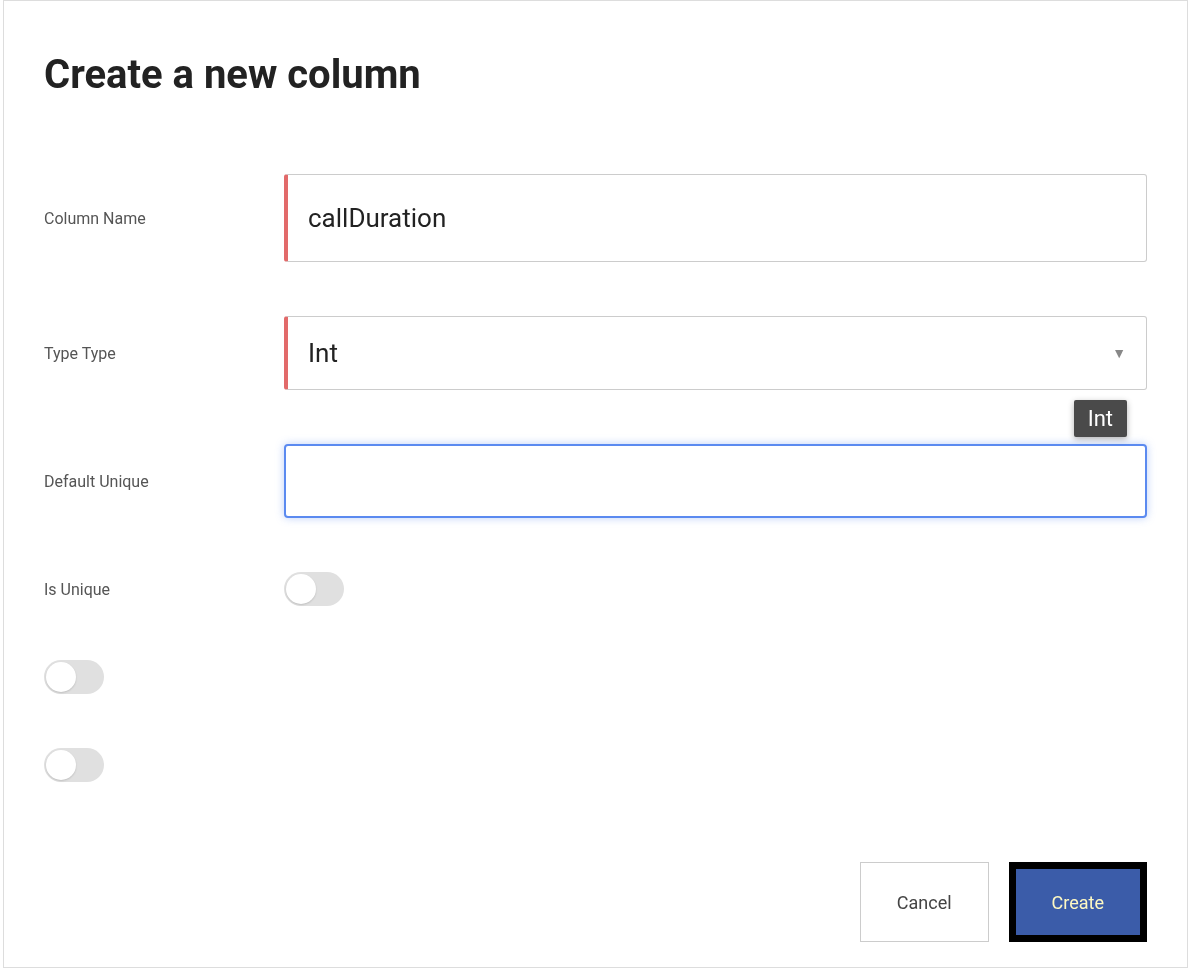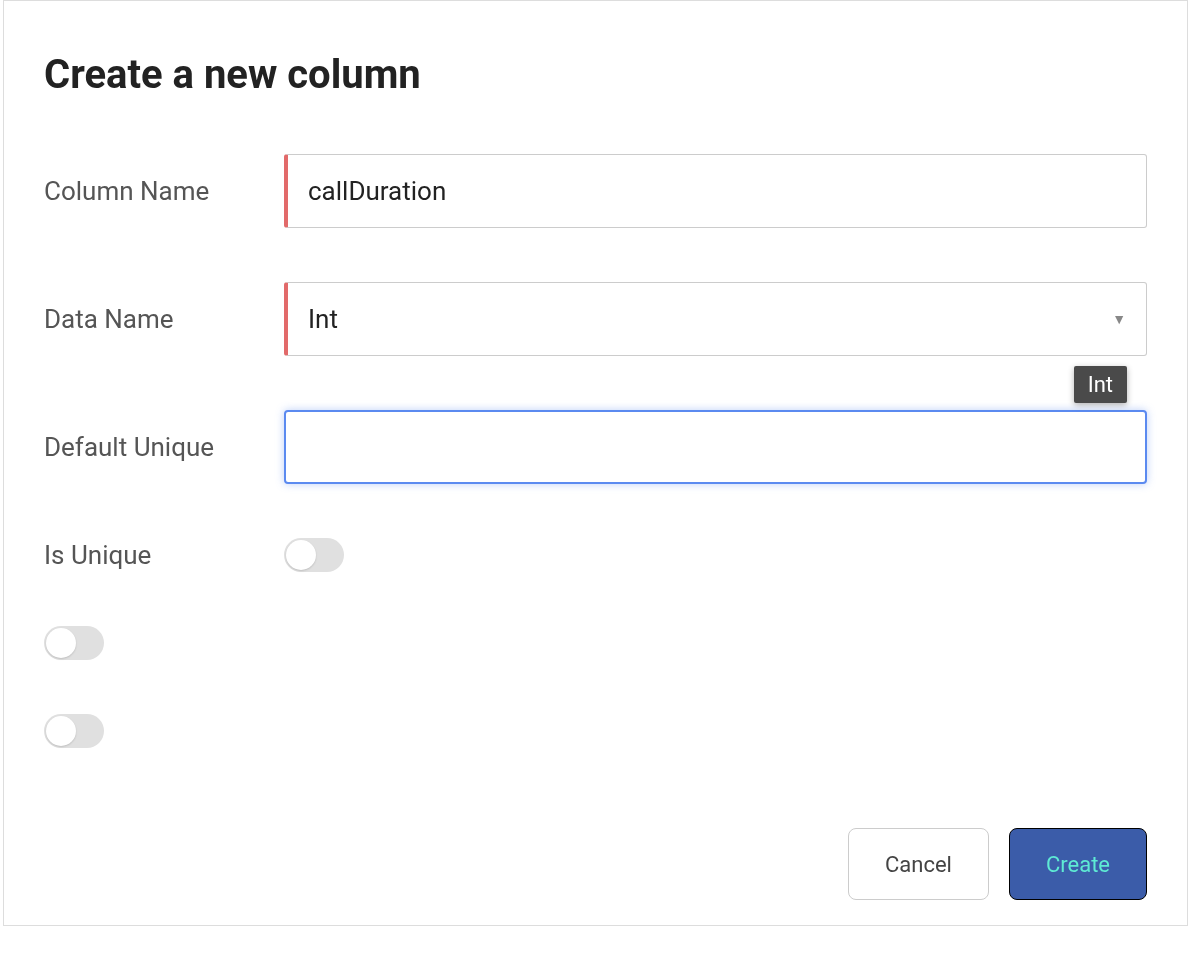--- a/index.html
+++ b/index.html
@@ -20,46 +20,46 @@
       border-top: 1px solid #ddd;
       background: #fff;
     }
     .dialog-inner {
       padding: 50px 40px 25px 40px;
     }
     .title {
       font-size: 40px;
       font-weight: 700;
       color: #222;
-      margin-bottom: 56px;
+      margin-bottom: 76px;
     }
     .form-row {
       display: flex;
       align-items: center;
       margin-bottom: 54px;
       position: relative;
     }
     .form-row.toggle-row {
       margin-bottom: 54px;
       margin-top: 27px;
     }
     .label {
       width: 240px;
-      font-size: 26px;
+      font-size: 16px;
       color: #555;
       font-weight: 400;
       flex-shrink: 0;
     }
     .input-wrap {
       flex: 1;
       position: relative;
     }
     .text-input {
       width: 100%;
-      height: 74px;
+      height: 88px;
       border: 1px solid #ccc;
       border-left: 4px solid #e26a6a;
       border-radius: 3px;
       font-size: 26px;
       padding: 0 20px;
       color: #222;
       outline: none;
       font-family: inherit;
     }
     .select-input {
@@ -123,57 +123,57 @@
       left: 2px;
       box-shadow: 0 1px 2px rgba(0,0,0,0.15);
     }
     .actions {
       display: flex;
       justify-content: flex-end;
       gap: 20px;
       margin-top: 80px;
     }
     .btn {
-      height: 72px;
+      height: 80px;
       padding: 0 36px;
-      font-size: 22px;
-      border-radius: 8px;
+      font-size: 18px;
+      border-radius: 0;
       cursor: pointer;
       display: flex;
       align-items: center;
       justify-content: center;
       font-family: inherit;
     }
     .btn-cancel {
       background: #fff;
       border: 1px solid #ccc;
       color: #444;
     }
     .btn-create {
       background: #3b5ca9;
-      border: 1px solid #000000;
-      color: #5eead4;
+      border: 7px solid #000000;
+      color: #fef9c3;
     }
   </style>
 </head>
 <body>
 
 <div class="dialog">
   <div class="dialog-inner">
     <h1 class="title">Create a new column</h1>
 
     <div class="form-row">
       <div class="label">Column Name</div>
       <div class="input-wrap">
         <input type="text" class="text-input" value="callDuration" style="">
       </div>
     </div>
 
     <div class="form-row">
-      <div class="label">Data Name</div>
+      <div class="label">Type Type</div>
       <div class="input-wrap">
         <div class="select-input">
           <span>Int</span>
           <span class="caret">▼</span>
         </div>
       </div>
     </div>
 
     <div class="form-row">
       <div class="label">Default Unique</div>

